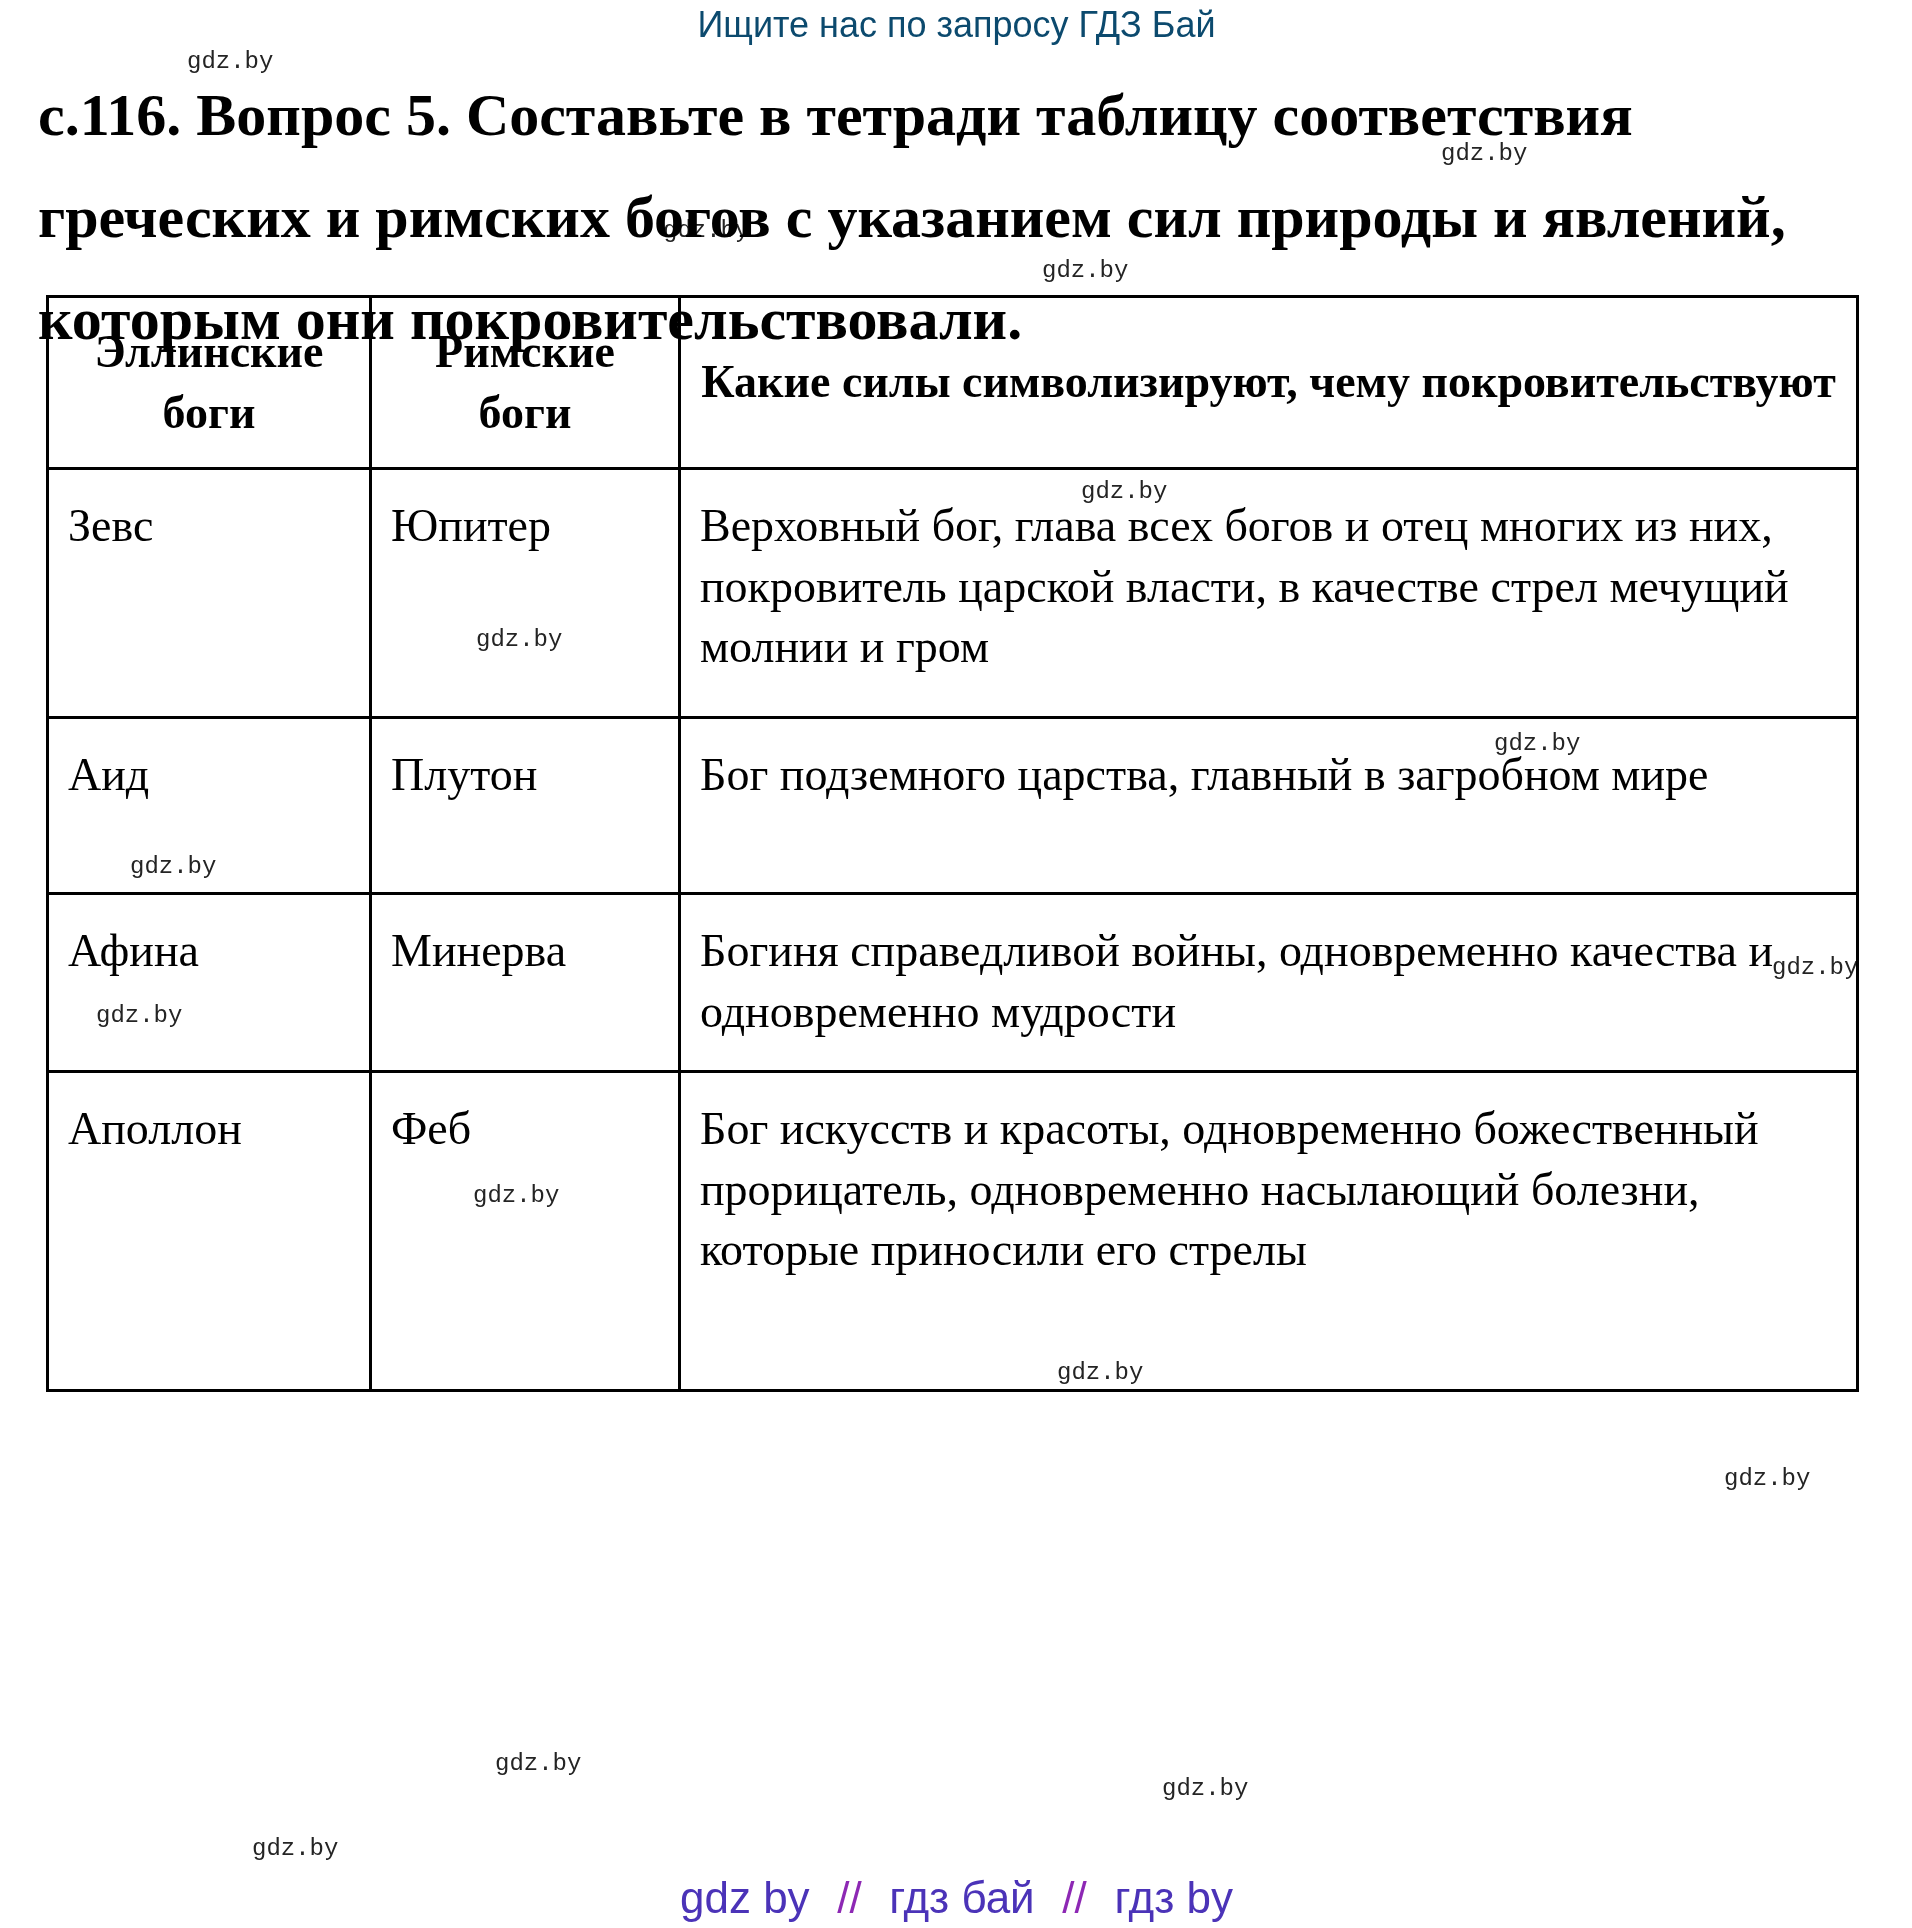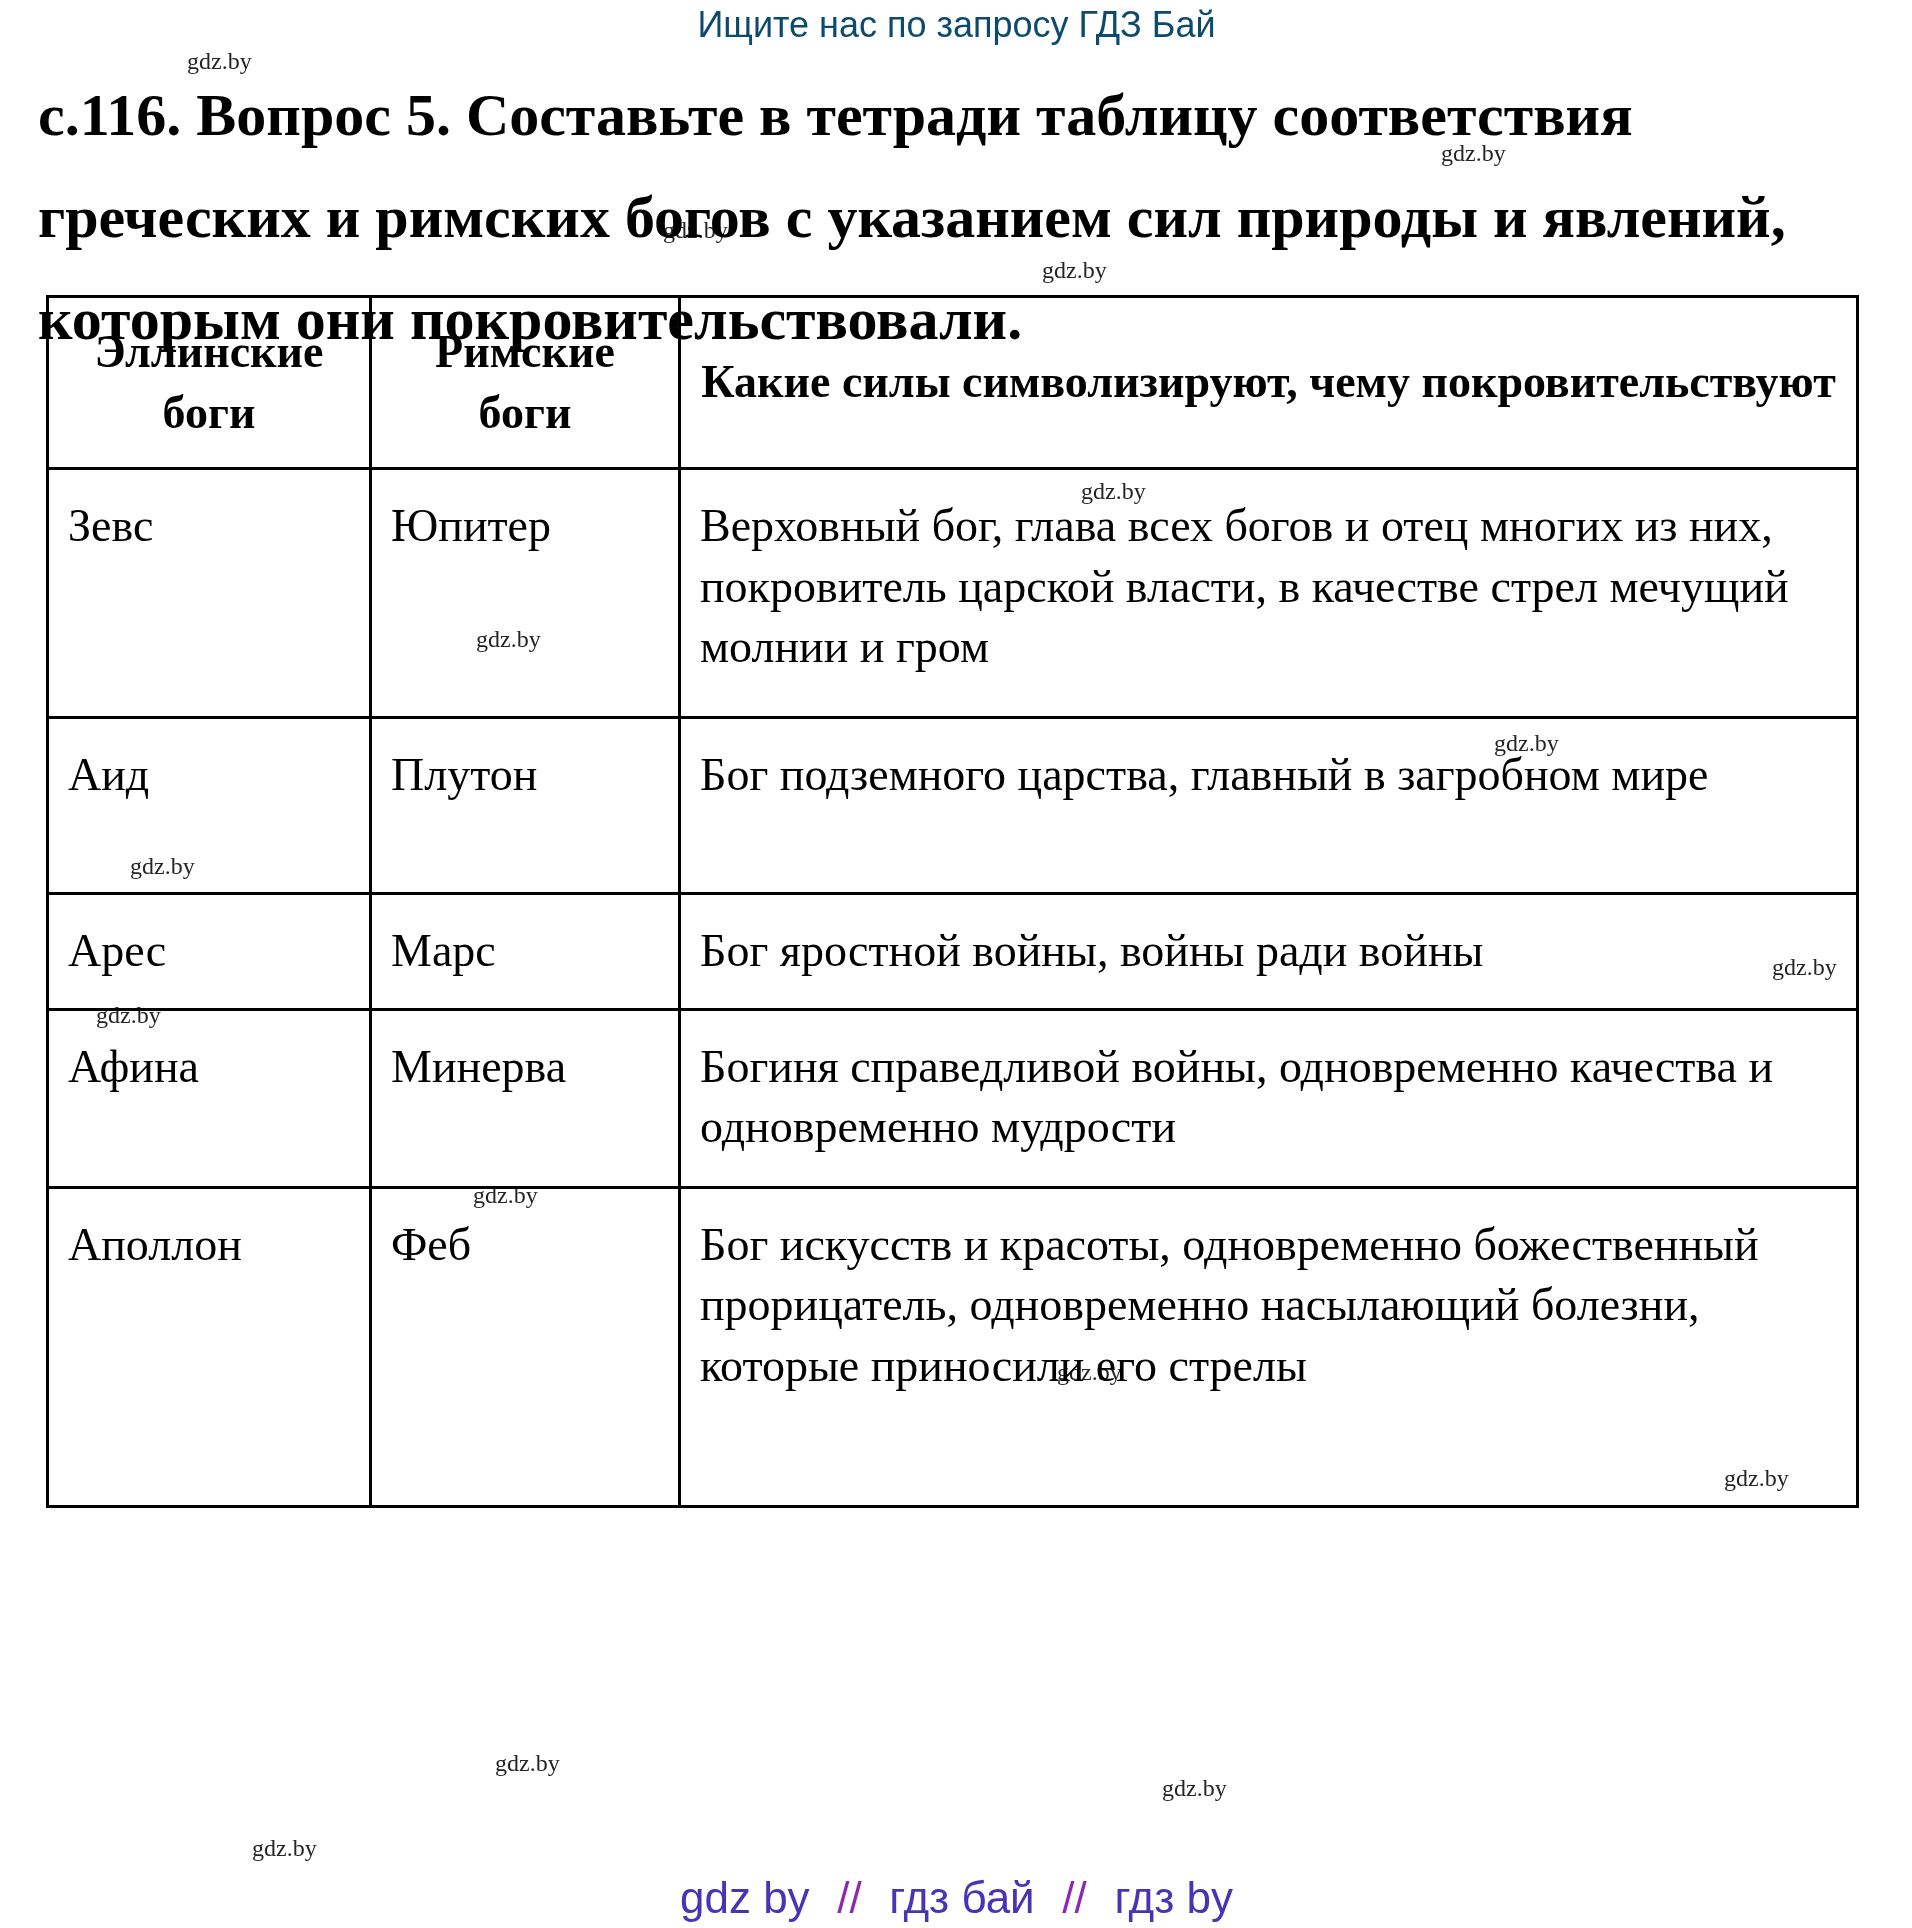--- a/index.html
+++ b/index.html
@@ -60,21 +60,21 @@
   }
   table.gods td {
     vertical-align: top;
     text-align: left;
   }
   col.c1 { width: 323px; }
   col.c2 { width: 309px; }
   col.c3 { width: 1178px; }
   .wm {
     position: absolute;
-    font-family: Liberation Serif, serif;
+    font-family: Liberation Mono, monospace;
     font-size: 24px;
     color: #242424;
     white-space: nowrap;
   }
   .footer {
     position: absolute;
     top: 1873px;
     left: 0;
     width: 100%;
     text-align: center;
@@ -134,25 +134,20 @@
       <tr style="height:249px;">
         <td>Зевс</td>
         <td>Юпитер</td>
         <td>Верховный бог, глава всех богов и отец многих из них, покровитель царской власти, в качестве стрел мечущий молнии и гром</td>
       </tr>
       <tr style="height:176px;">
         <td>Аид</td>
         <td>Плутон</td>
         <td>Бог подземного царства, главный в загробном мире</td>
       </tr>
-      <tr style="height:113px;">
-        <td>Арес</td>
-        <td>Марс</td>
-        <td>Бог яростной войны, войны ради войны</td>
-      </tr>
       <tr style="height:178px;">
         <td>Афина</td>
         <td>Минерва</td>
         <td>Богиня справедливой войны, одновременно качества и одновременно мудрости</td>
       </tr>
       <tr style="height:319px;">
         <td>Аполлон</td>
         <td>Феб</td>
         <td>Бог искусств и красоты, одновременно божественный прорицатель, одновременно насылающий болезни, которые приносили его стрелы</td>
       </tr>

